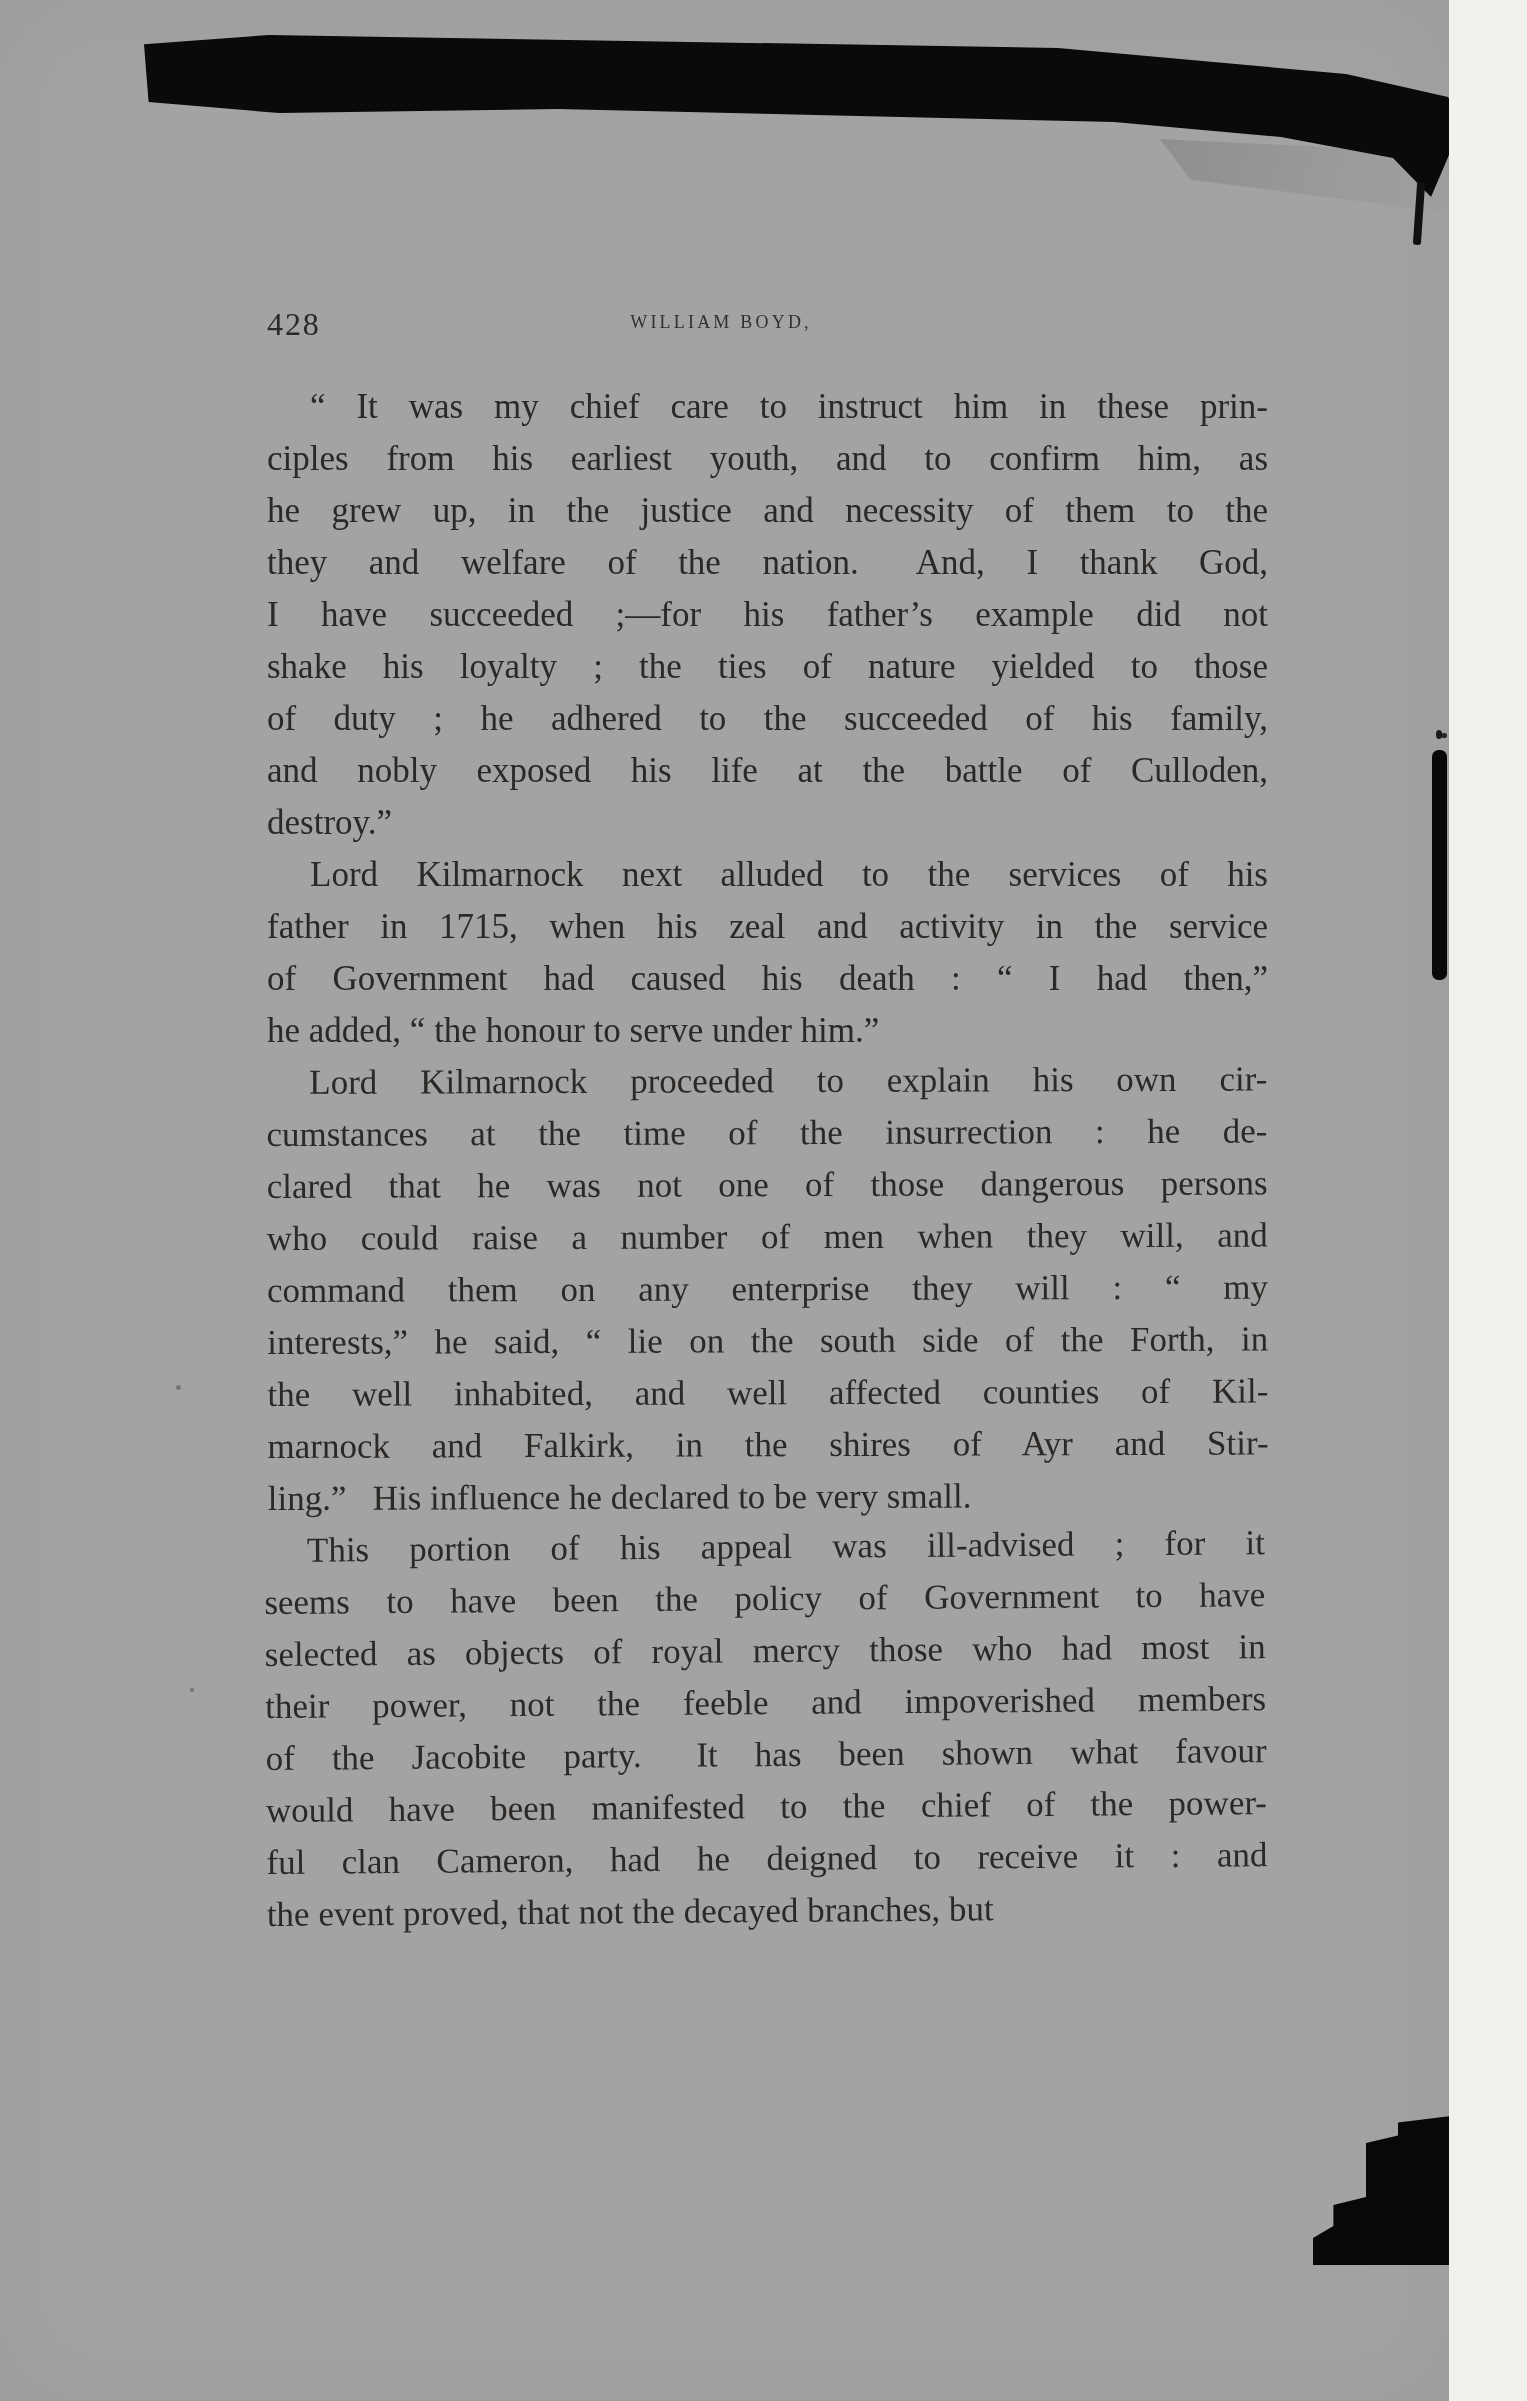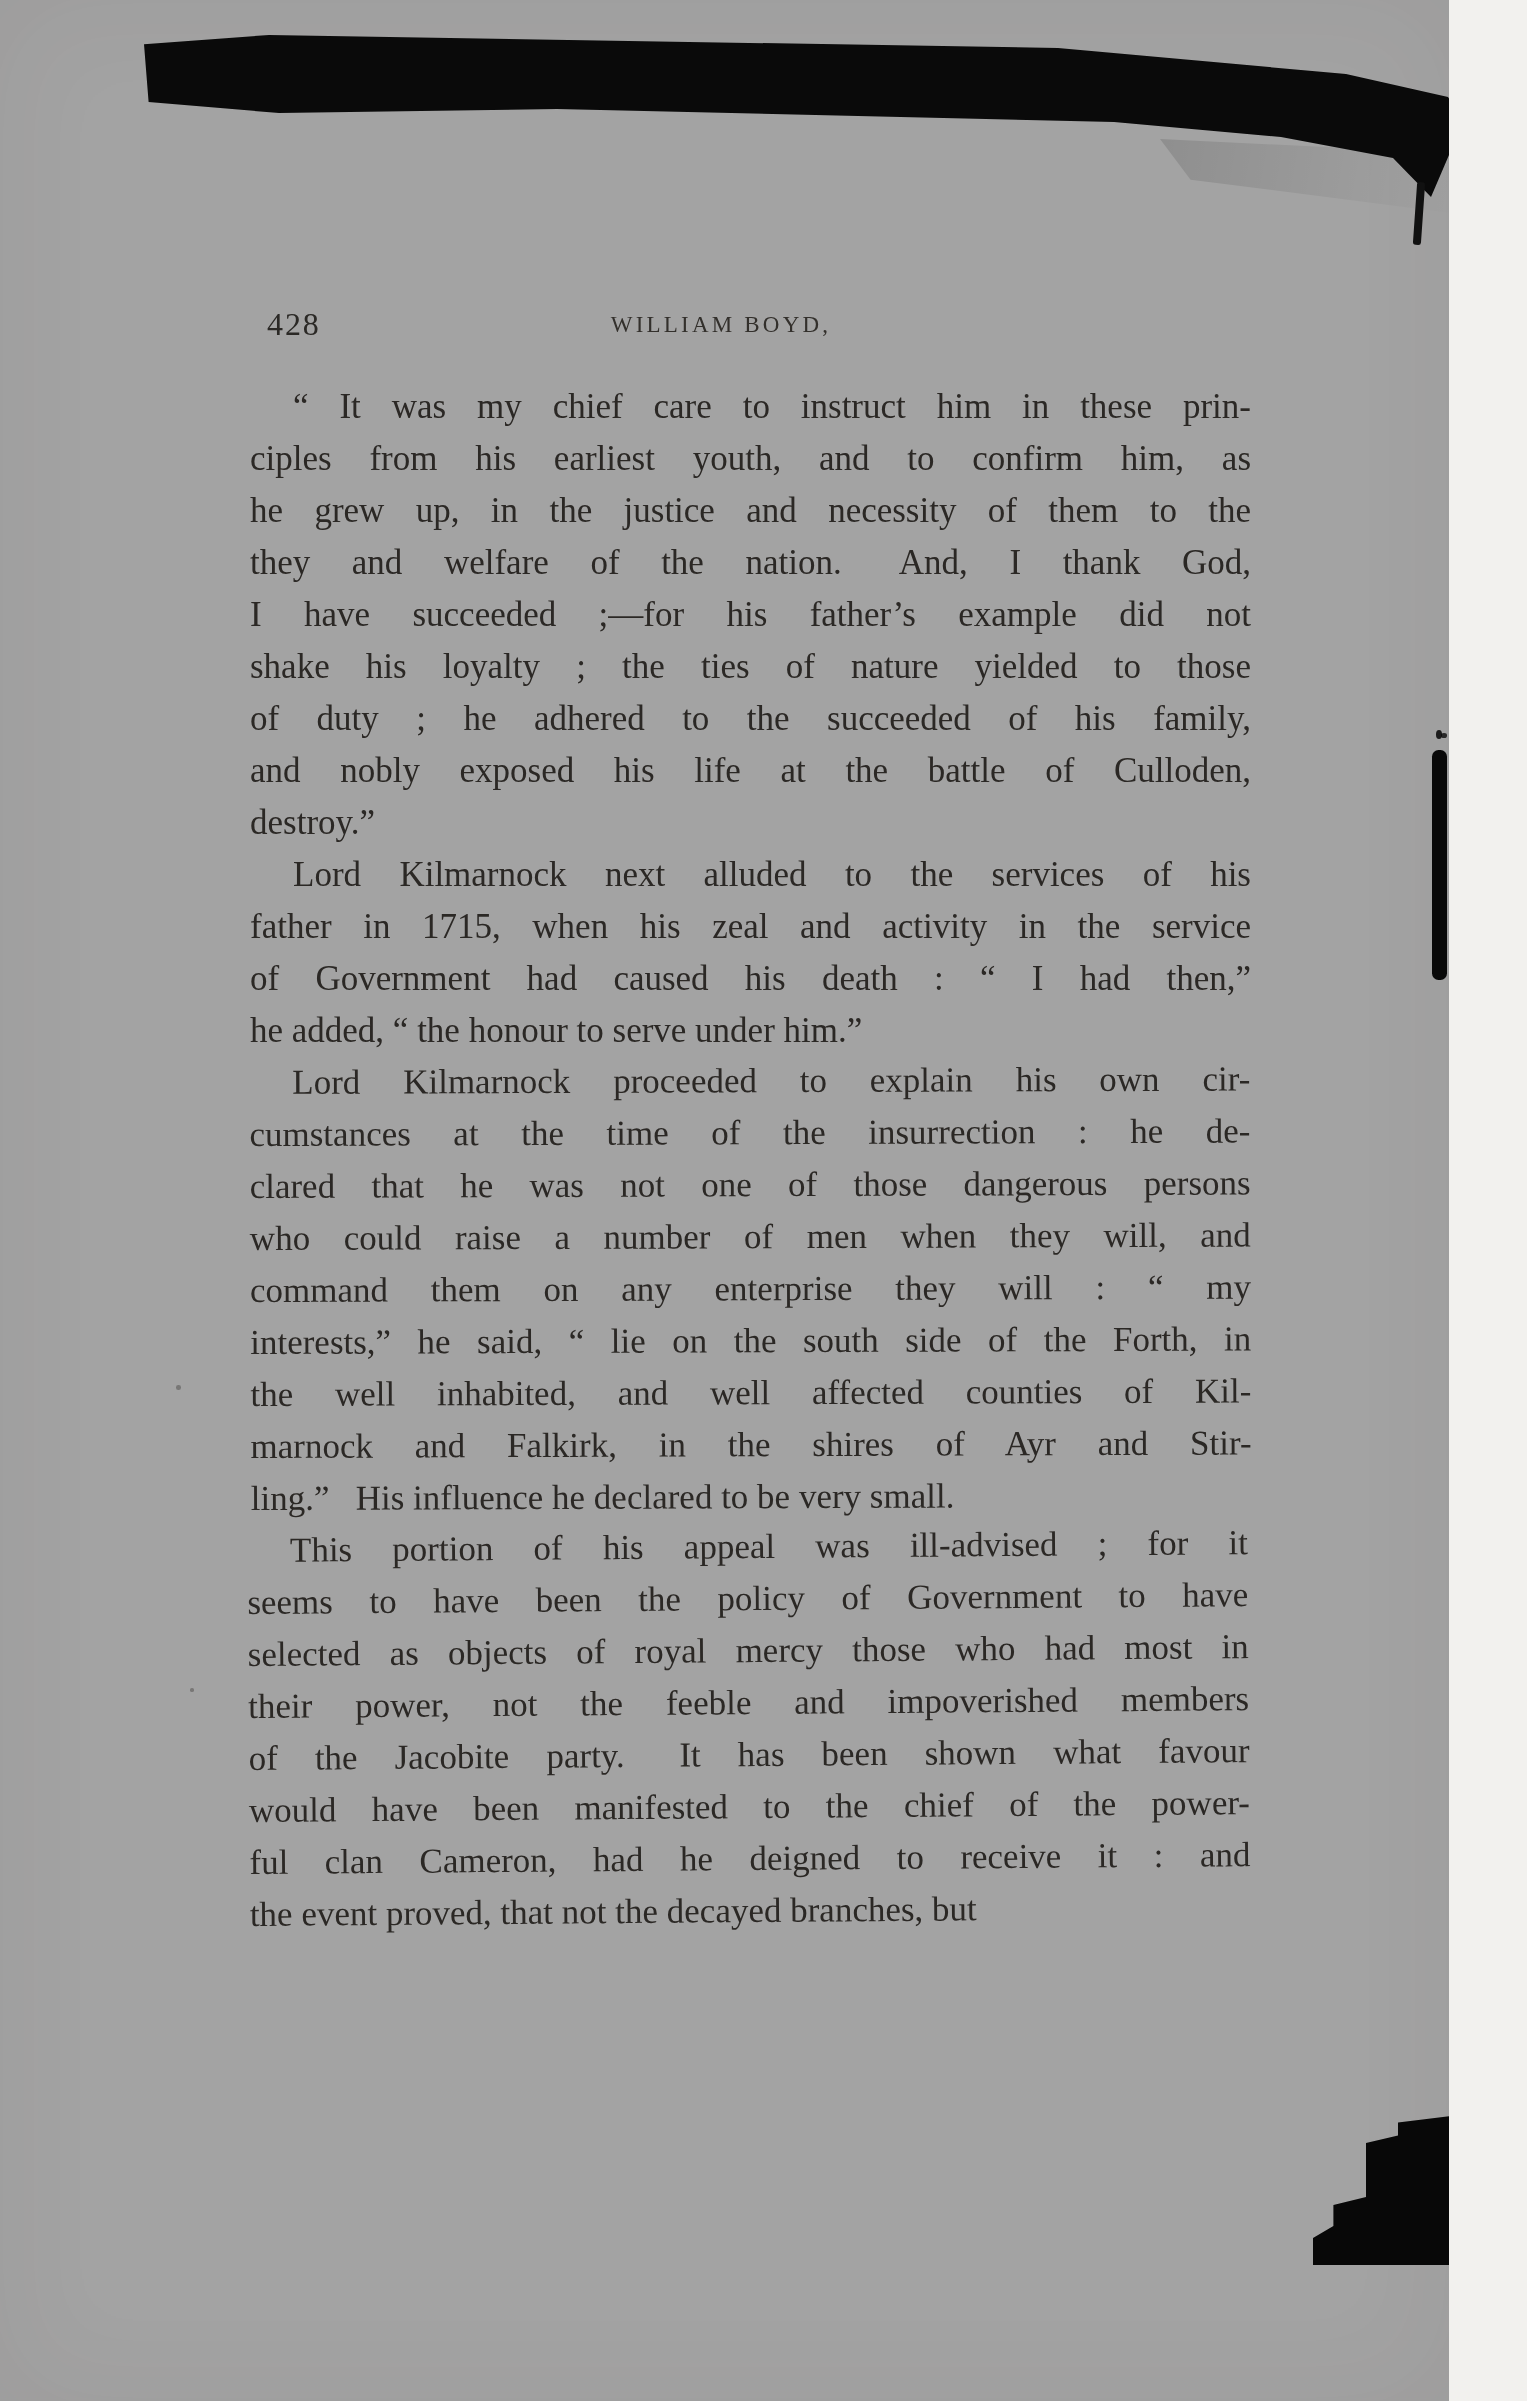--- a/index.html
+++ b/index.html
@@ -58,26 +58,26 @@
   .header-row {
     position: absolute; left: 267px; top: 306px; width: 998px; height: 45px;
   }
   .page-number {
     position: absolute; left: 0; top: 0;
     font-size: 32px; letter-spacing: 1.9px; color: #2b2926;
   }
   .running-head {
     position: absolute; left: 0; top: 5.6px; width: 100%;
     text-align: center; transform: translateX(-45px);
-    font-size: 23px; letter-spacing: 3.2px; color: #33302c;
+    font-size: 18px; letter-spacing: 3.2px; color: #33302c;
   }
 
   
   .text-block {
-    position: absolute; left: 250px; top: 381px; width: 1001px;
+    position: absolute; left: 267px; top: 381px; width: 1001px;
     font-size: 35px; line-height: 52px; color: #2b2825;
     text-rendering: optimizeLegibility;
   }
   .para { margin: 0; }
   .para.tilt-a { transform: rotate(-0.2deg); transform-origin: left center; }
   .para.tilt-b { transform: rotate(-0.45deg); transform-origin: left bottom; }
   .line { text-align: justify; text-align-last: justify; }
   .line.last { text-align-last: auto; }
   .line.first { text-indent: 43px; }
 </style>

